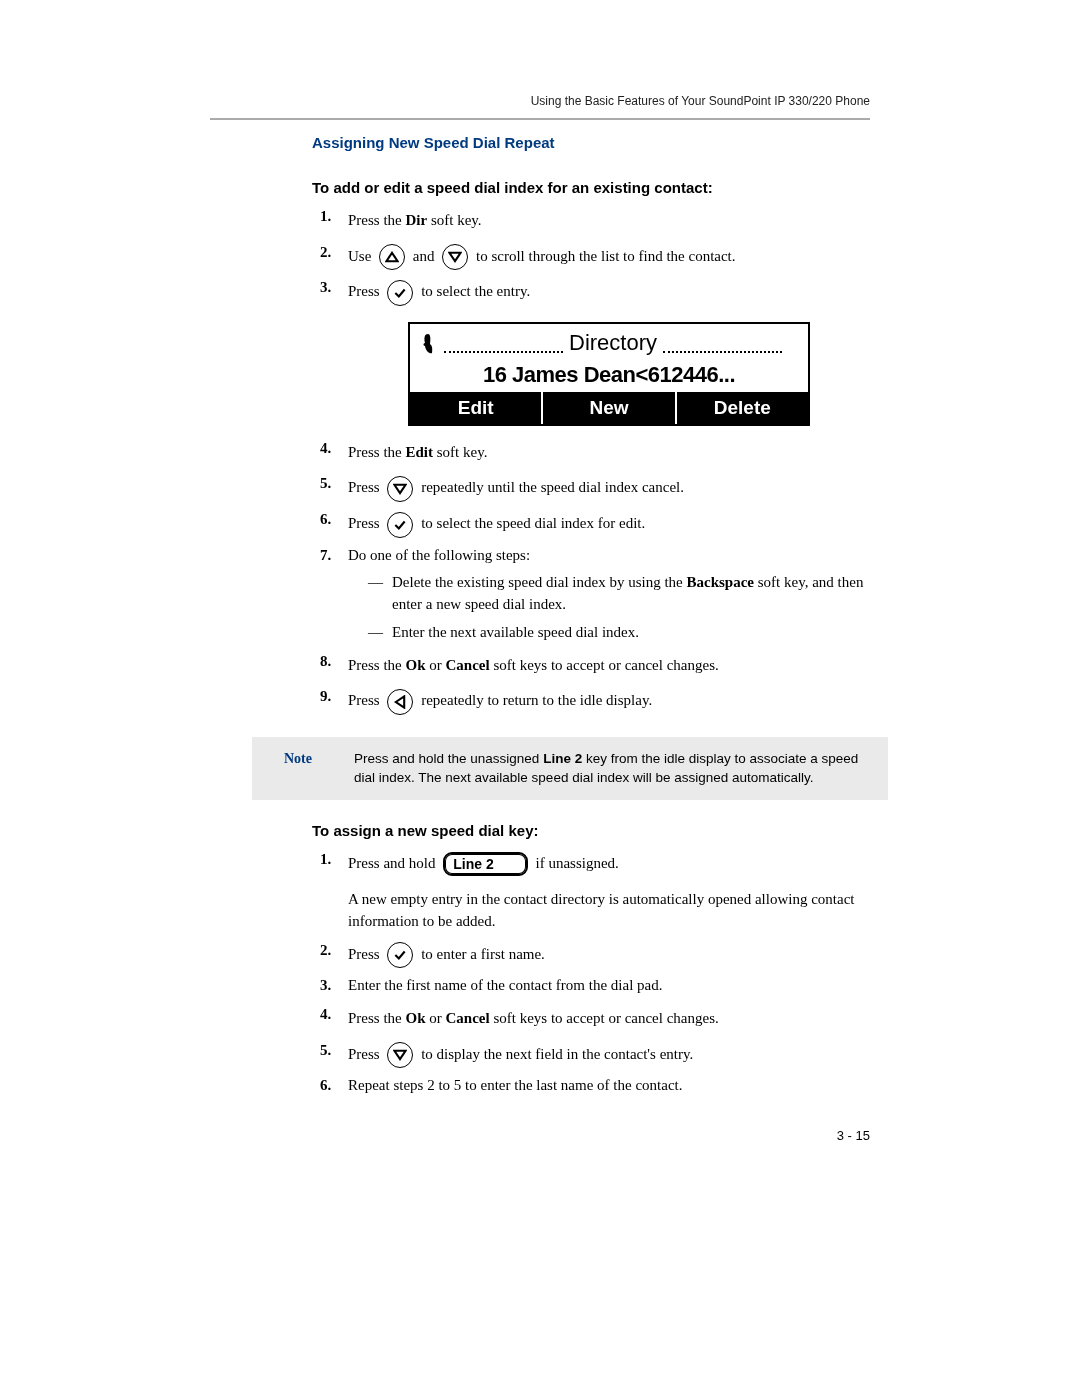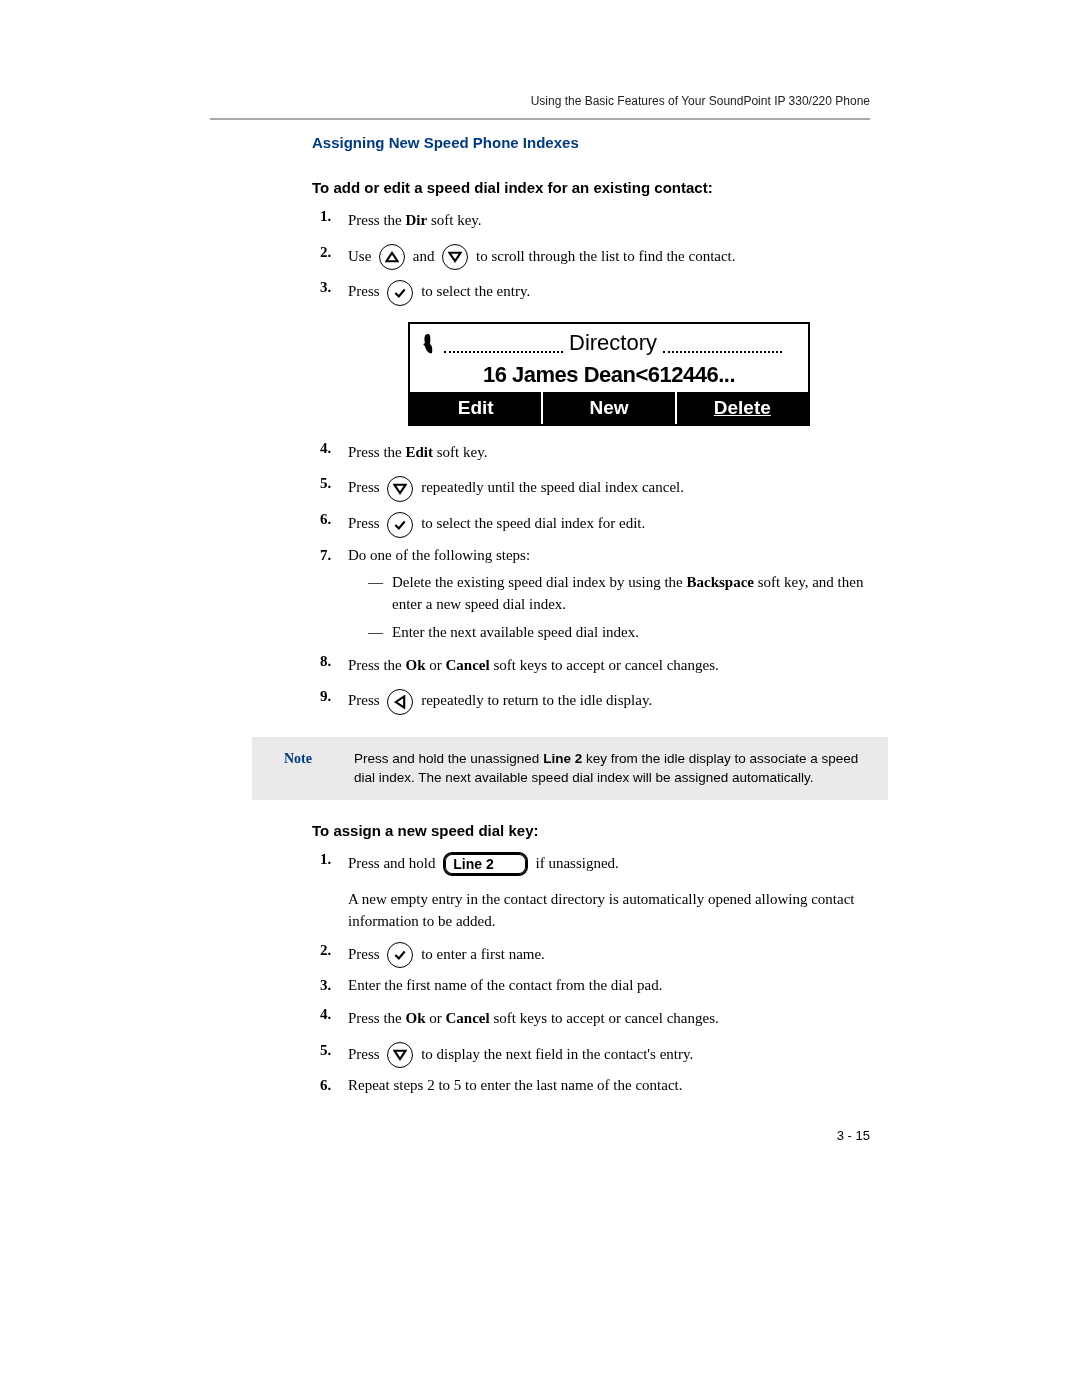--- a/index.html
+++ b/index.html
@@ -126,21 +126,21 @@
     flex: 1;
     background: #000;
     color: #fff;
     text-align: center;
     font-size: 19px;
     font-weight: bold;
     padding: 2px 0;
     border-right: 2px solid #fff;
     font-family: Arial, Helvetica, sans-serif;
   }
-  .softkey:last-child { border-right: none; text-decoration: underline; }
+  .softkey:last-child { border-right: none; }
   ul.sub {
     list-style: none;
     margin: 6px 0 6px 20px;
     padding: 0;
   }
   ul.sub > li {
     position: relative;
     padding-left: 24px;
     margin: 6px 0;
     line-height: 1.45;
@@ -198,21 +198,21 @@
   }
 </style>
 </head>
 <body>
 
 <div class="page">
 
   <div class="running-head">Using the Basic Features of Your SoundPoint IP 330/220 Phone</div>
   <div class="rule"></div>
 
-  <div class="section-title">Assigning New Speed Phone Indexes</div>
+  <div class="section-title">Assigning New Speed Dial Repeat</div>
 
   <div class="proc-title">To add or edit a speed dial index for an existing contact:</div>
 
   <ol class="steps">
     <li>
       <span class="num">1.</span>
       <span class="step-content"><span>Press the </span><span class="b">Dir</span><span> soft key.</span></span>
     </li>
     <li>
       <span class="num">2.</span>

